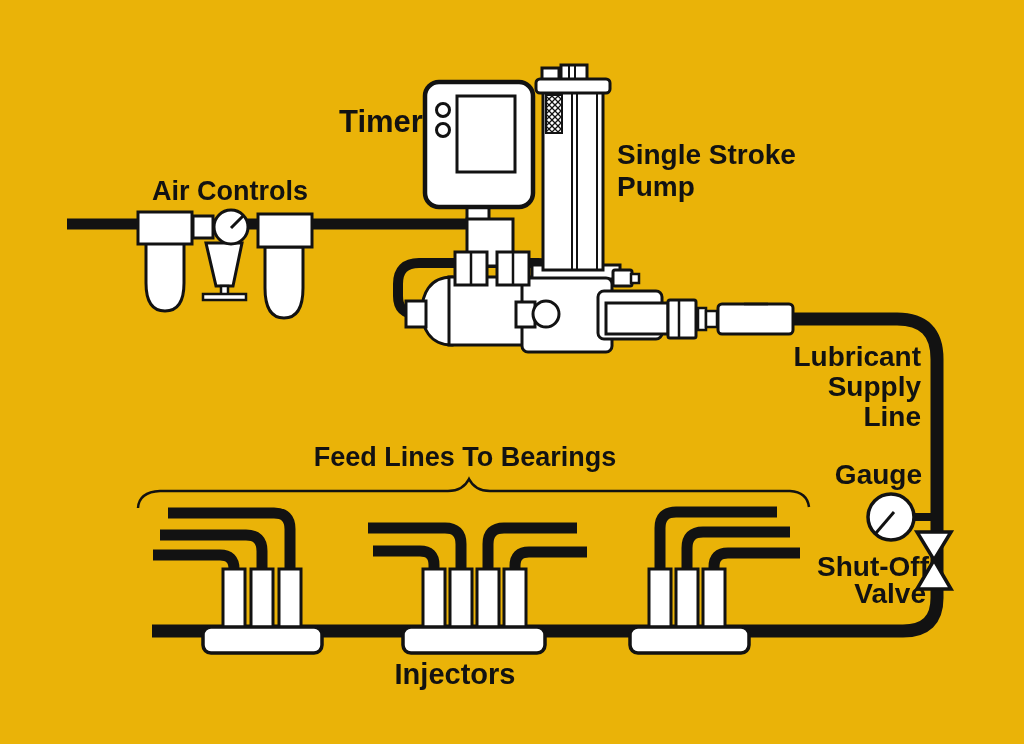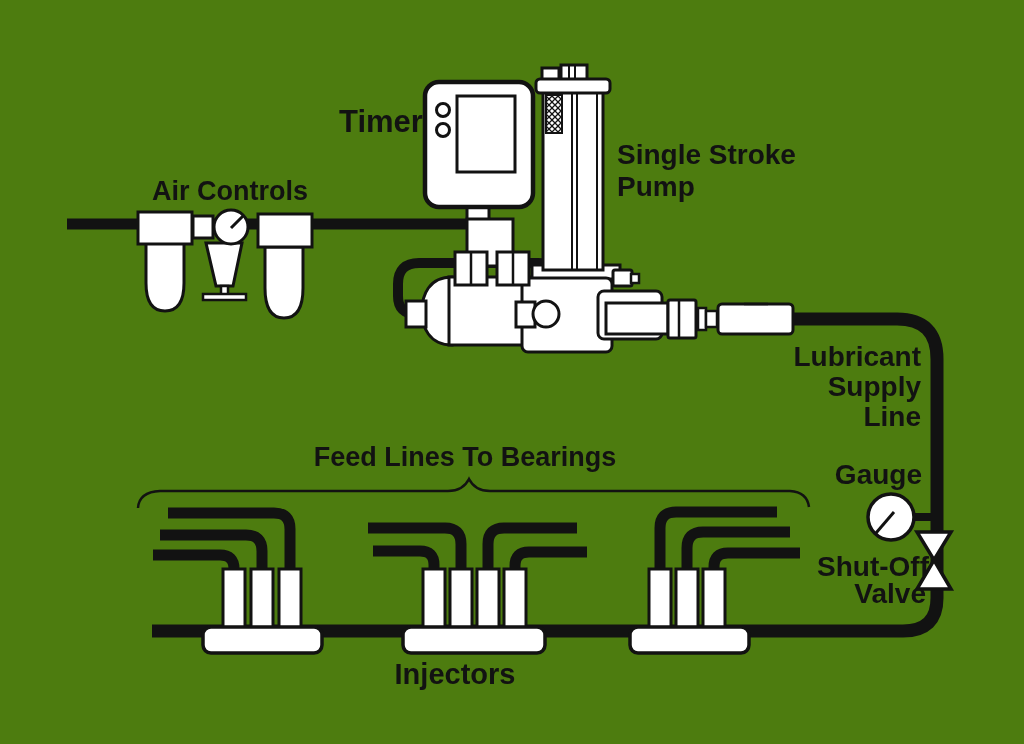--- a/index.html
+++ b/index.html
@@ -1,19 +1,19 @@
 <!DOCTYPE html>
 <html><head>
 <meta charset="utf-8">
 <style>
   html,body{margin:0;padding:0;background:#fff;}
   .stage{
     position:relative;
     width:1024px;height:744px;
-    background:#4d7c0f;
+    background:#eab308;
     overflow:hidden;
     font-family:"Liberation Sans","DejaVu Sans",sans-serif;
   }
   svg{display:block;}
   text{
     font-family:"Liberation Sans","DejaVu Sans",sans-serif;
     font-weight:700;
     fill:#121212;
   }
   .ink-stroke{stroke:#121212;fill:none;}

